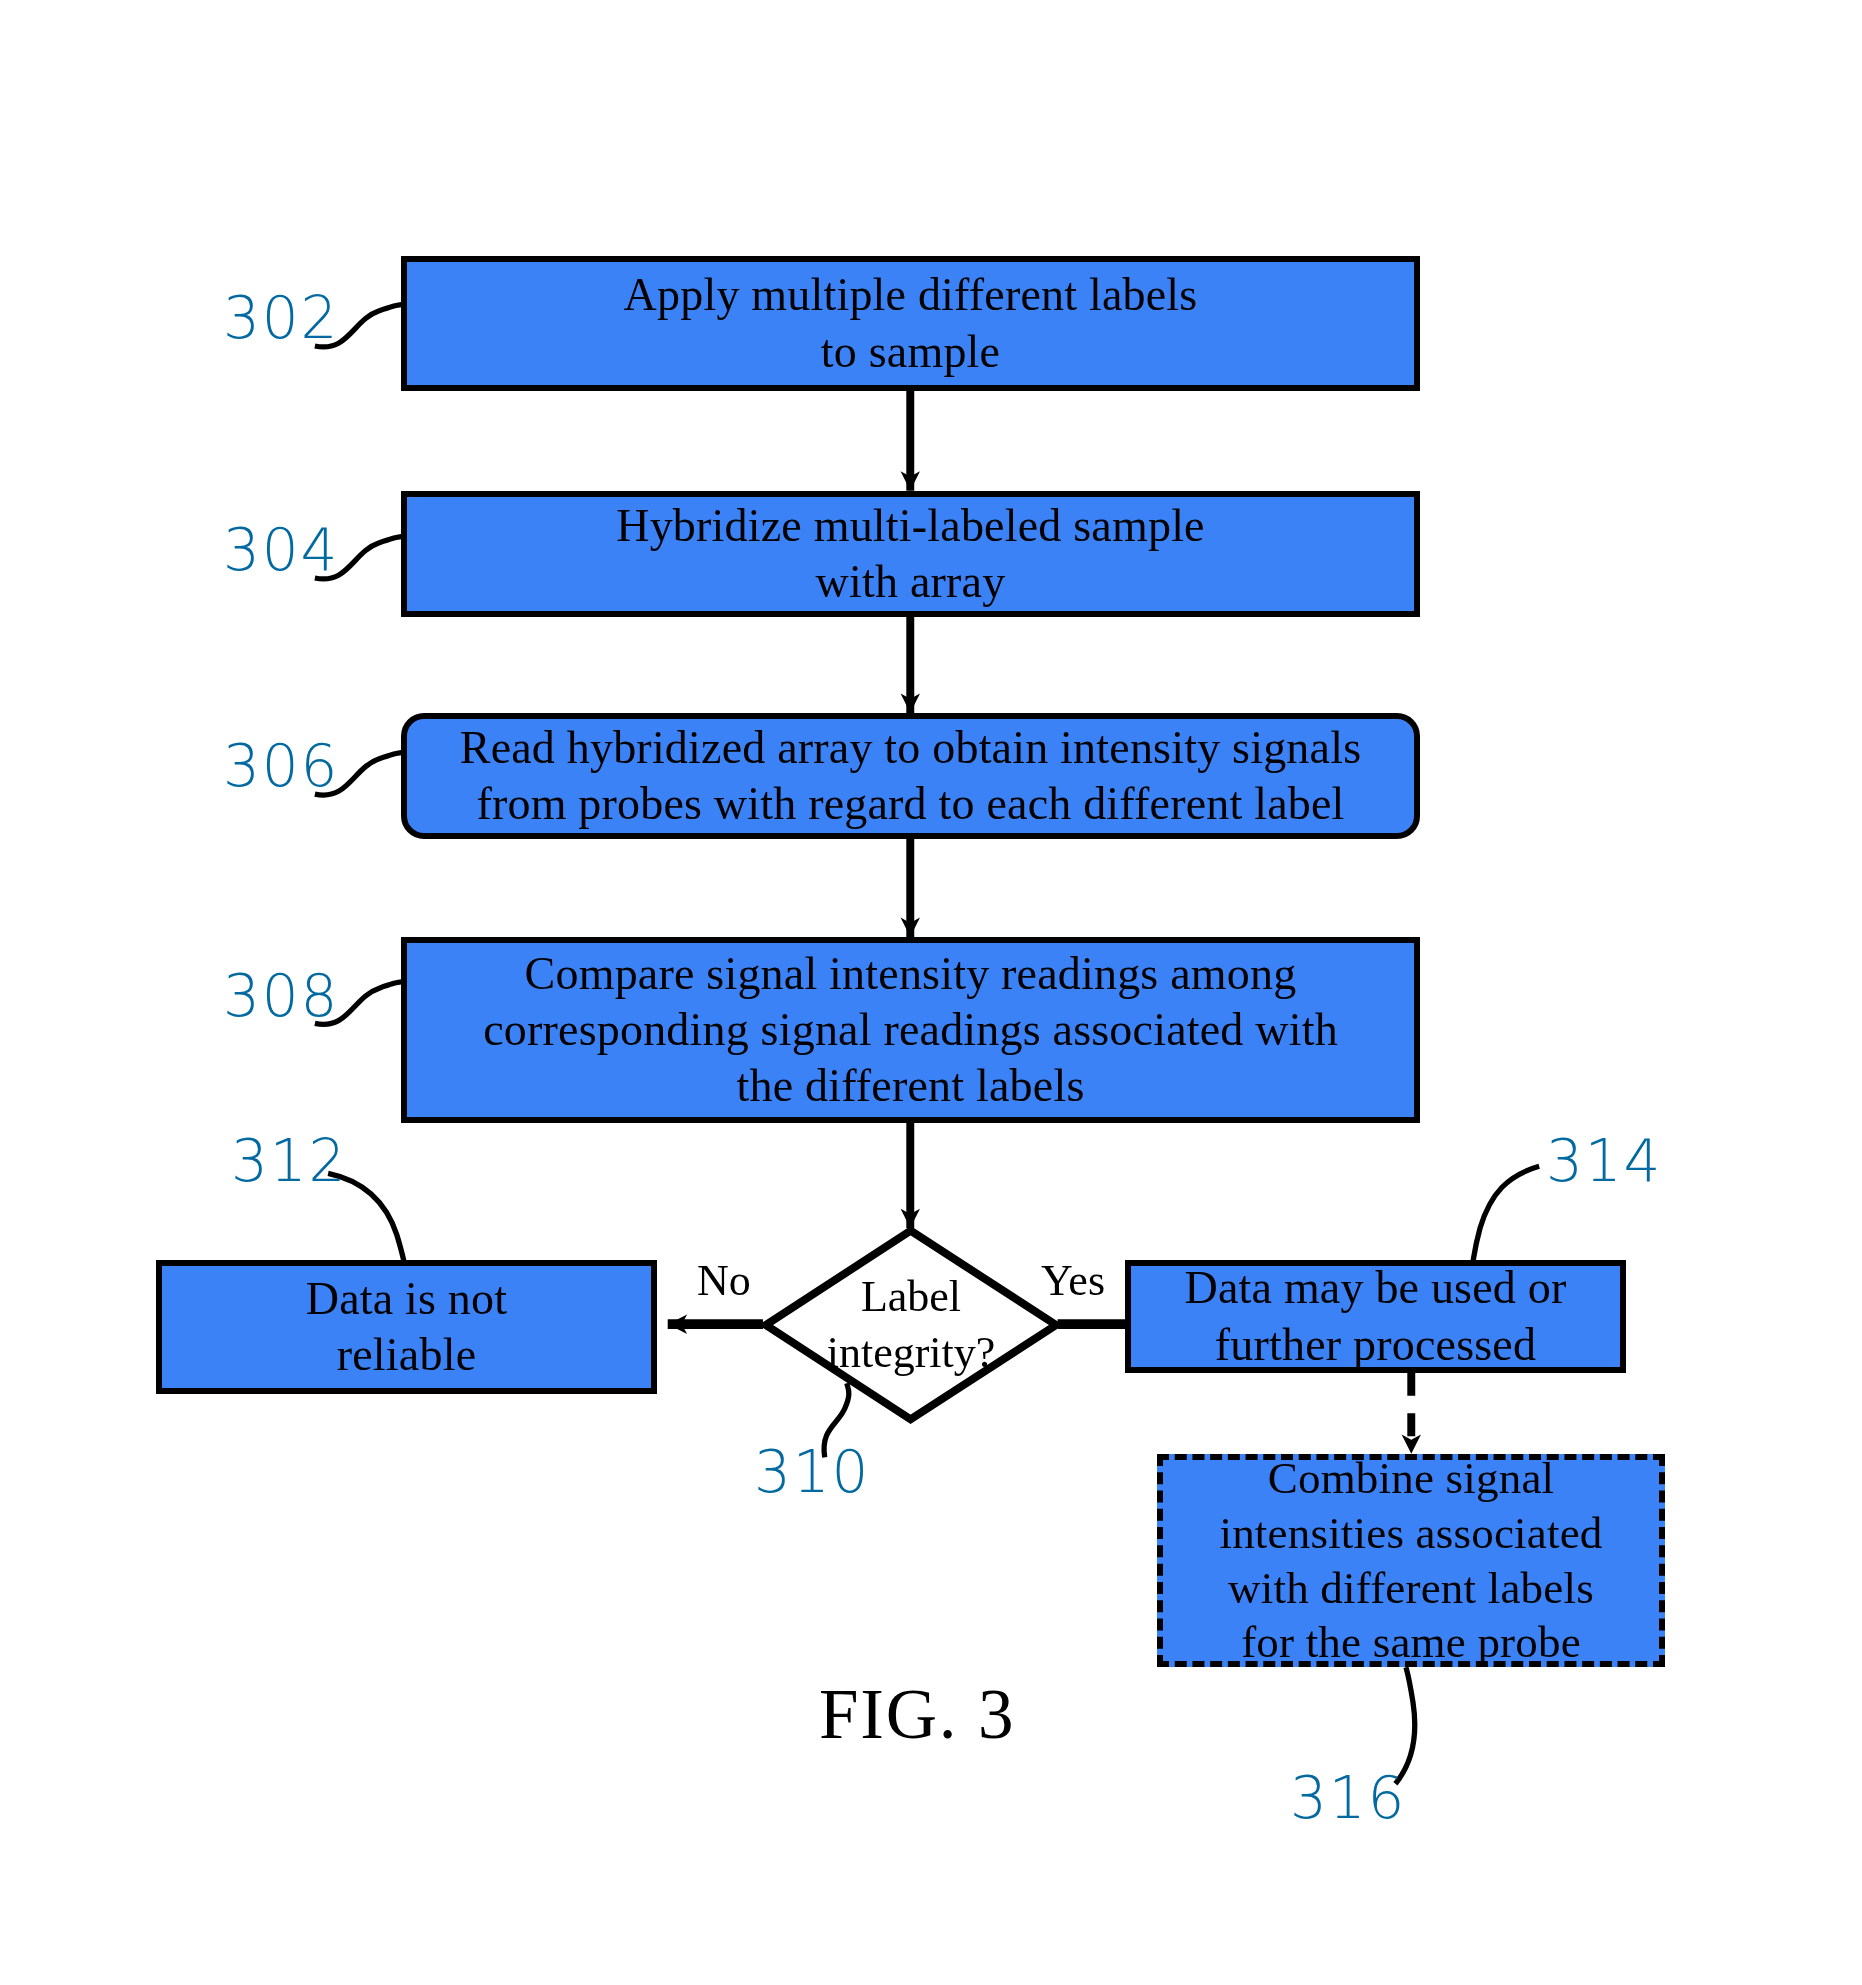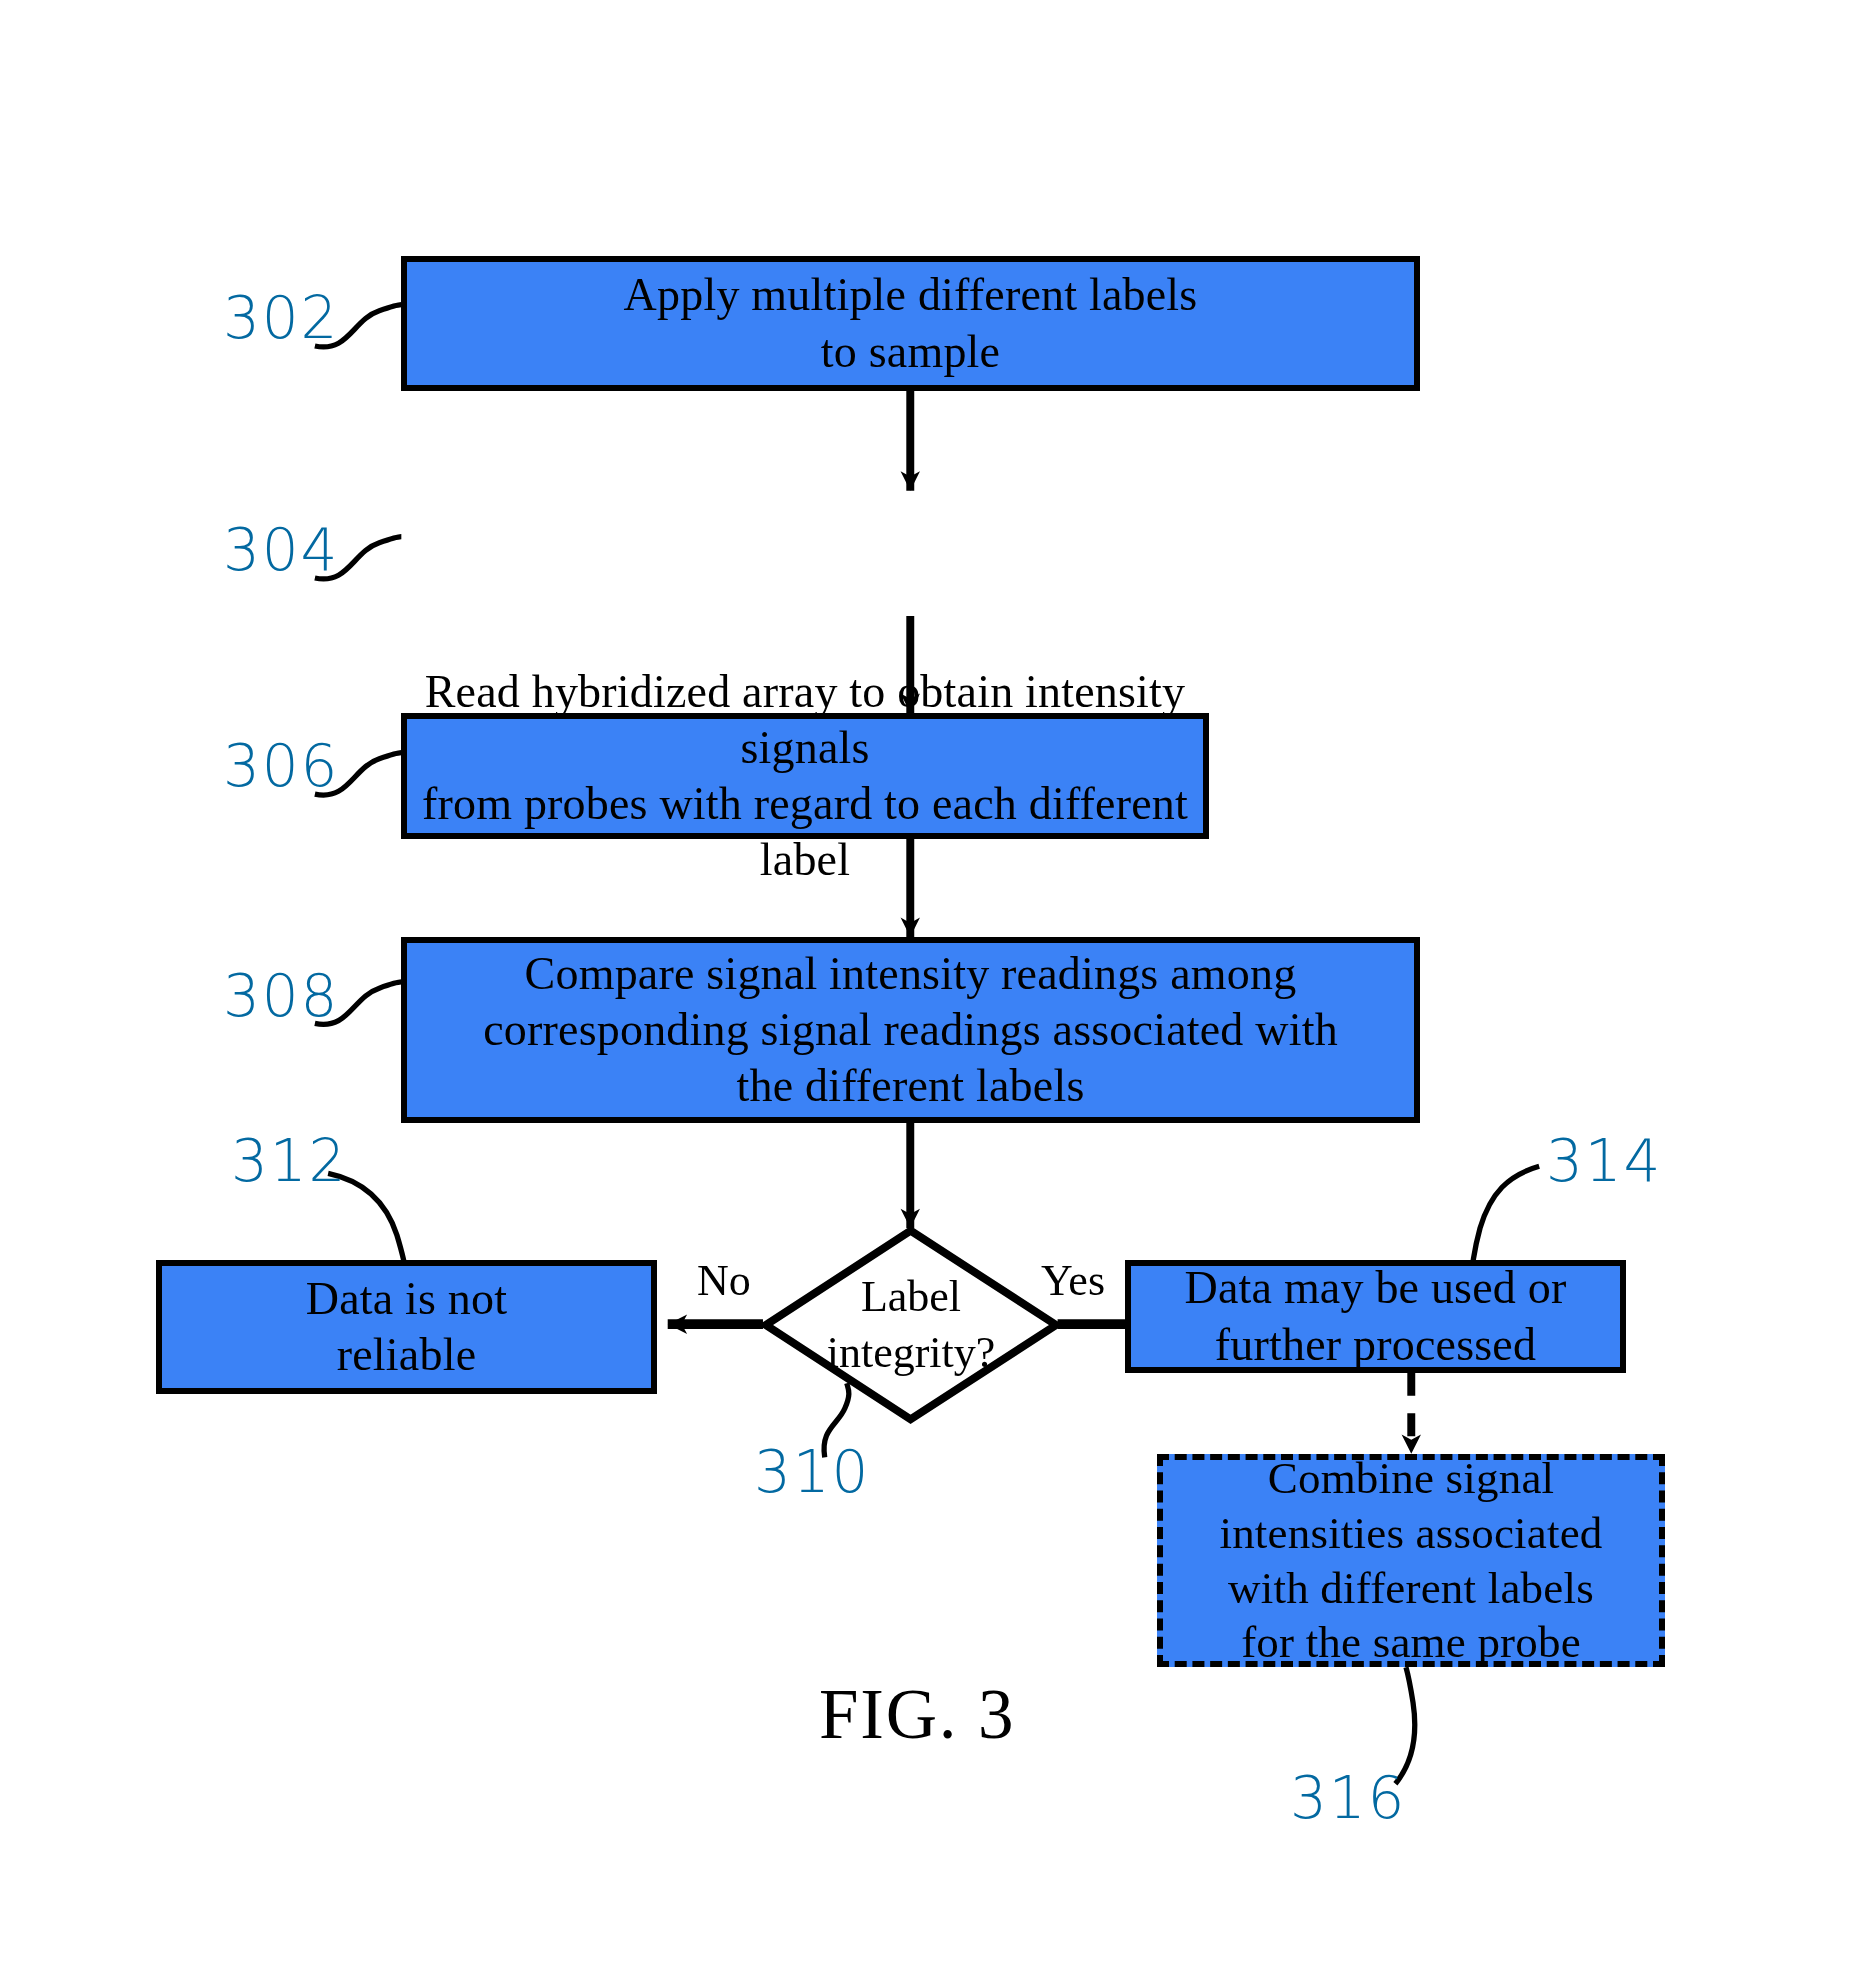--- a/index.html
+++ b/index.html
@@ -131,22 +131,26 @@
     <path d="M1745,1322 C1710,1332 1690,1352 1678,1392 C1672,1414 1671,1424 1670,1430" fill="none" stroke="#000" stroke-width="6"></path>
 
     <path d="M1582,2022 C1600,2000 1608,1970 1602,1930 C1598,1905 1596,1897 1594,1890" fill="none" stroke="#000" stroke-width="6"></path>
   </svg>
 
   <div class="fbox" style="left:401px; top:256px; width:1019px; height:135px;">
     <span>Apply multiple different labels
 to sample</span>
   </div>
 
+  <div class="fbox" style="left:401px; top:491px; width:1019px; height:126px;">
+    <span>Hybridize multi-labeled sample
+with array</span>
+  </div>
 
-  <div class="fbox" style="left:401px; top:713px; width:808px; height:126px;">
+  <div class="fbox" style="left:401px; top:713px; width:1019px; height:126px;border-radius:23px;">
     <span>Read hybridized array to obtain intensity signals
 from probes with regard to each different label</span>
   </div>
 
   <div class="fbox" style="left:401px; top:937px; width:1019px; height:186px;">
     <span>Compare signal intensity readings among
 corresponding signal readings associated with
 the different labels</span>
   </div>
 

